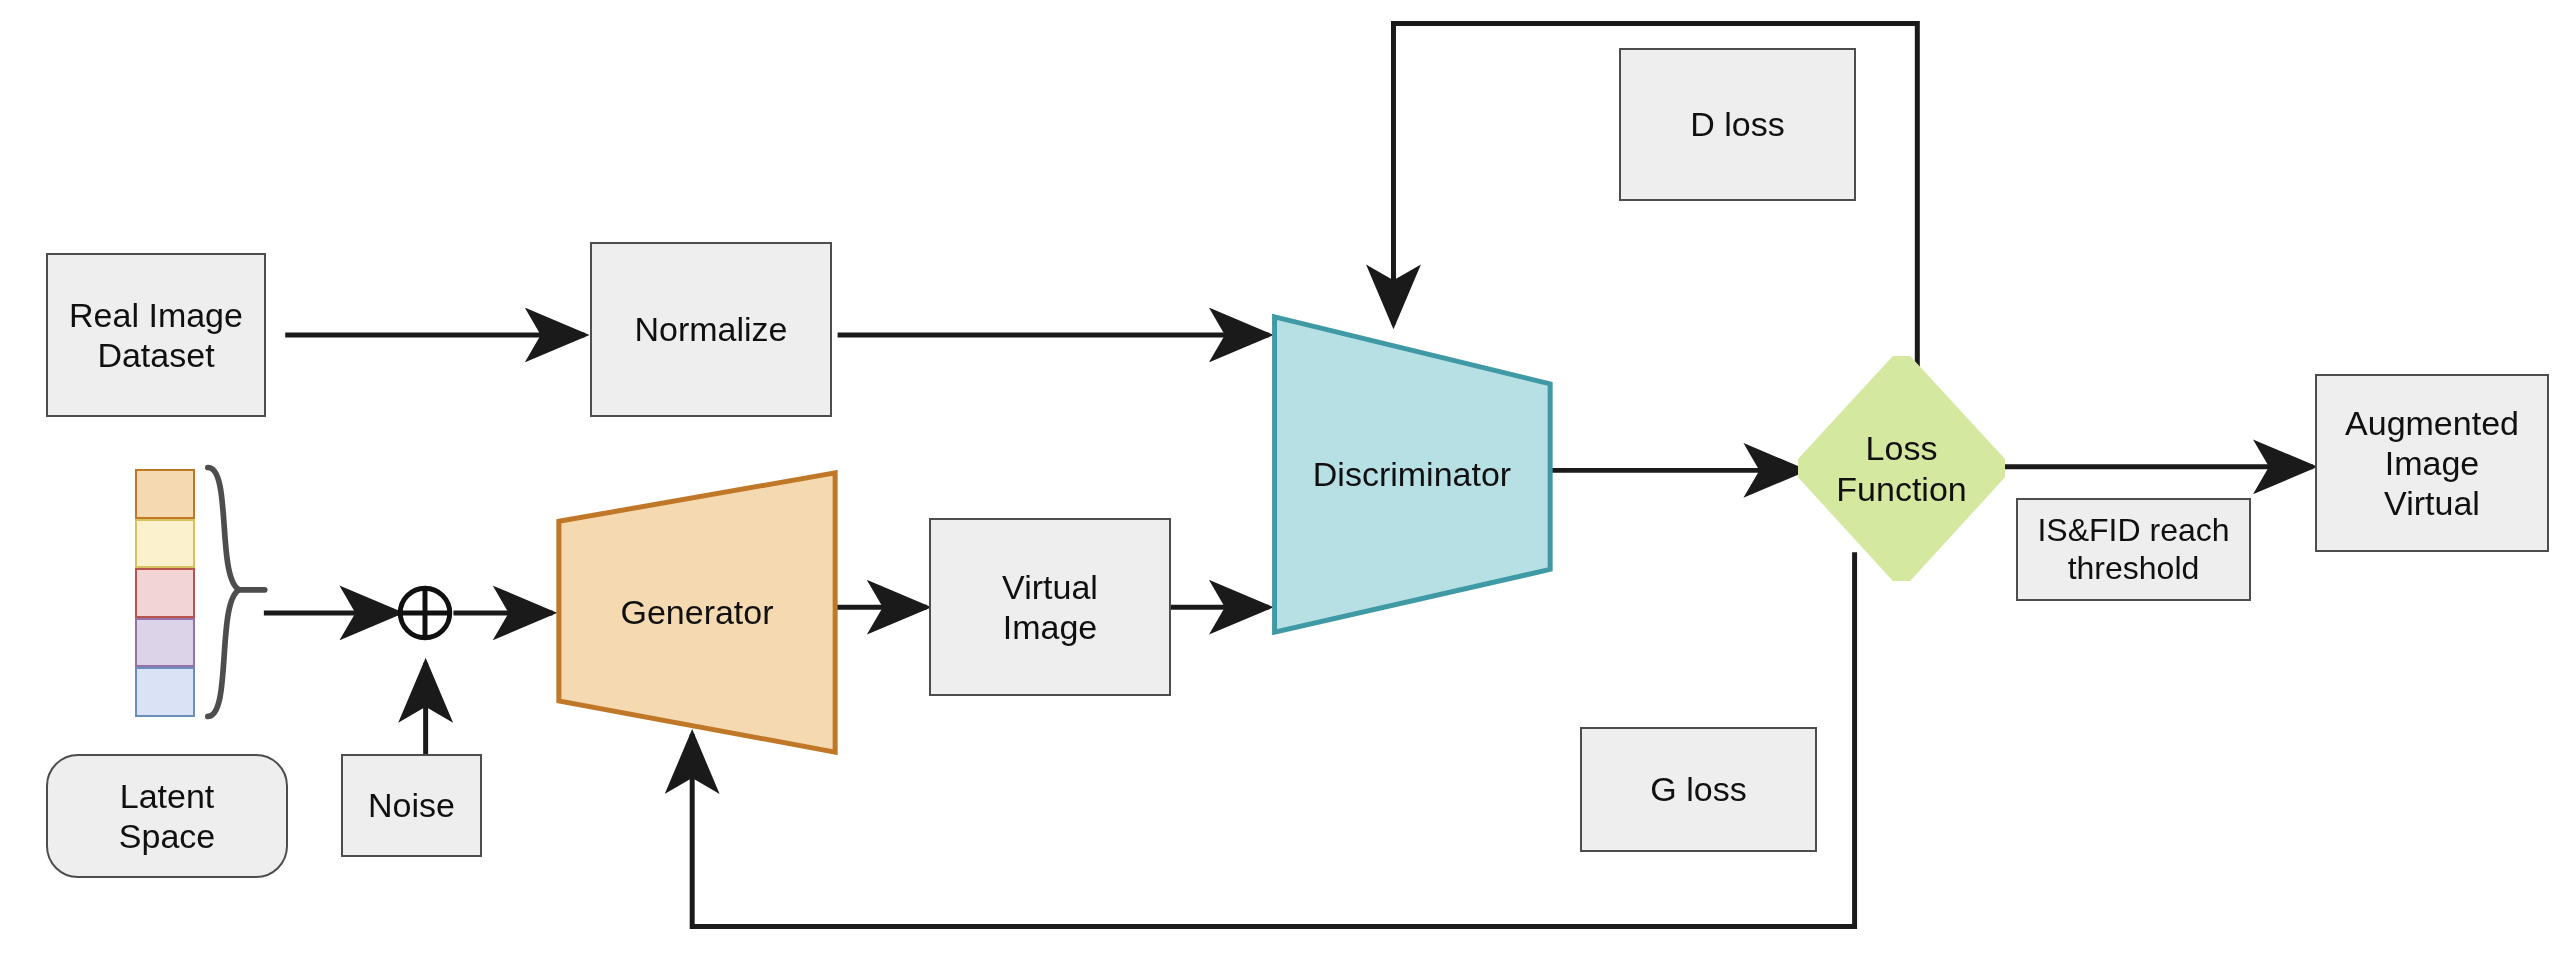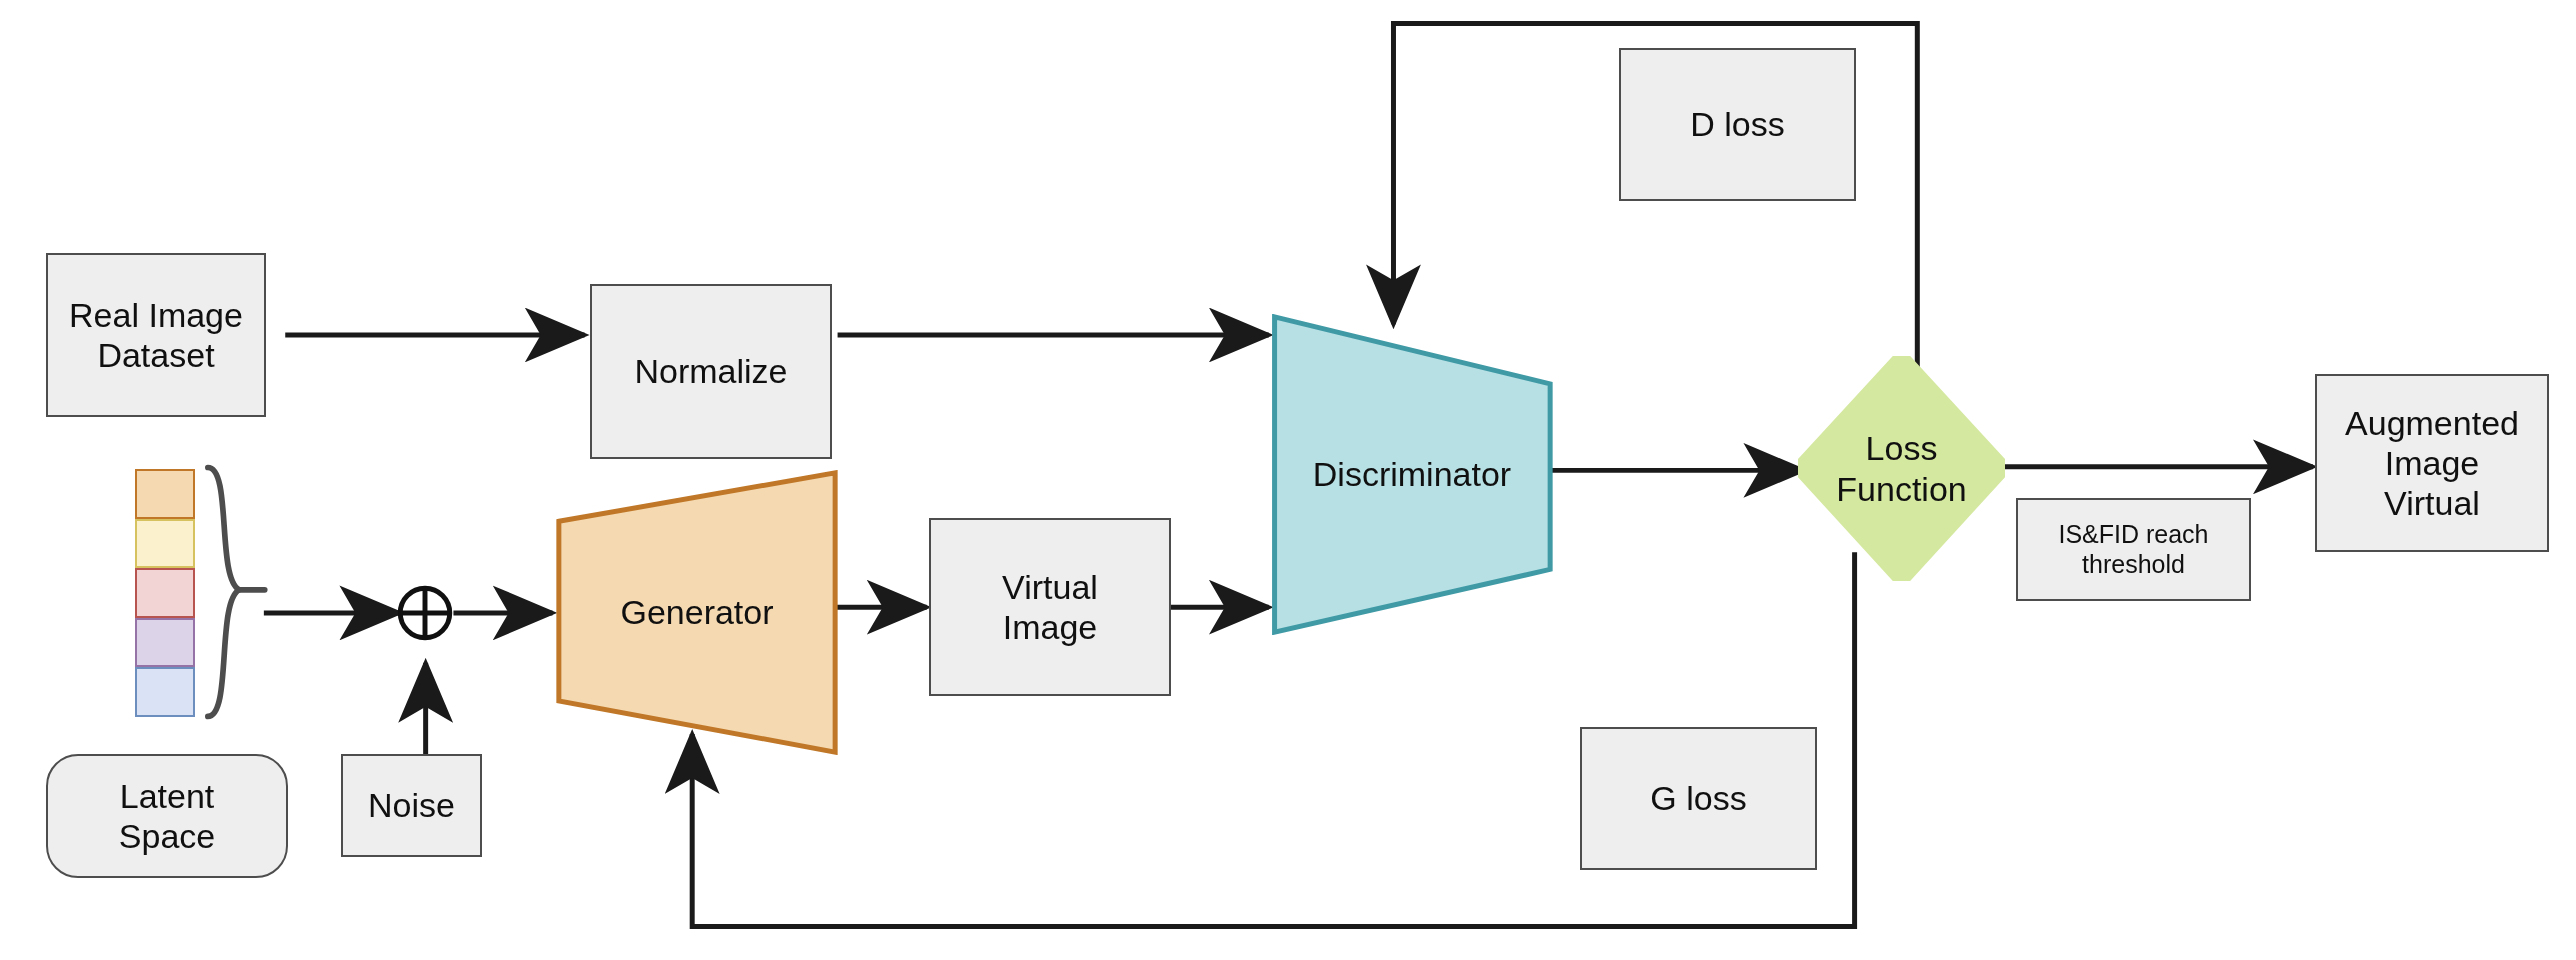--- a/index.html
+++ b/index.html
@@ -49,21 +49,21 @@
     z-index: 3;
     font-size: 34px;
   }
   .shapenode svg.shapebg {
     position: absolute;
     left: 0; top: 0;
     width: 100%; height: 100%;
     z-index: 1;
   }
   .small-label {
-    font-size: 25px;
+    font-size: 32px;
   }
   .latent-stack {
     position: absolute;
     display: flex;
     flex-direction: column;
   }
   .latent-cell {
     box-sizing: border-box;
     width: 100%;
   }
@@ -126,21 +126,21 @@
     <g>
       <path d="M2805,655 L3245,655" stroke="#1a1a1a" stroke-width="7" fill="none" marker-end="url(#arrow)"></path>
     </g>
   </svg>
 
   <div class="node boxnode" style="left:46px; top:253px; width:220px; height:164px;">
     <span style="white-space:pre-line;">Real Image
 Dataset</span>
   </div>
 
-  <div class="node boxnode" style="left:590px; top:242px; width:242px; height:175px;margin-top:42px;">
+  <div class="node boxnode" style="left:590px; top:242px; width:242px; height:175px;">
     <span style="white-space:pre-line;">Normalize</span>
   </div>
 
   <div class="latent-stack" style="left:135px; top:469px; width:60px; height:248px;">
     <div class="latent-cell" style="height:50px; background:#f5d9b0; border:2.9px solid #c07828;"></div>
     <div class="latent-cell" style="height:50px; background:#fbf2cd; border:2.9px solid #d6c35f;"></div>
     <div class="latent-cell" style="height:50px; background:#f3d4d4; border:2.9px solid #b85450;"></div>
     <div class="latent-cell" style="height:50px; background:#ddd3e8; border:2.9px solid #9673a6;"></div>
     <div class="latent-cell" style="height:50px; background:#dae3f5; border:2.9px solid #6c8ebf;"></div>
   </div>
@@ -182,21 +182,21 @@
     <span style="white-space:pre-line;">D loss</span>
   </div>
 
   <div class="node shapenode" style="left:1271px; top:314px; width:282px; height:321px;">
     <svg class="shapebg" viewBox="0 0 395 450" preserveAspectRatio="none">
       <polygon points="5,4 391,98 391,358 5,446" fill="#b7e0e4" stroke="#3f9aa6" stroke-width="7"></polygon>
     </svg>
     <span class="shapelabel">Discriminator</span>
   </div>
 
-  <div class="node boxnode" style="left:1580px; top:727px; width:237px; height:143px;">
+  <div class="node boxnode" style="left:1580px; top:727px; width:237px; height:125px;">
     <span style="white-space:pre-line;">G loss</span>
   </div>
 
   <div class="node shapenode" style="left:1798px; top:356px; width:207px; height:225px;">
     <svg class="shapebg" viewBox="0 0 290 315" preserveAspectRatio="none">
       <path d="M145,6 L284,157 L145,309 L6,157 Z" fill="#d5e8a0" stroke="#d5e8a0" stroke-width="26" stroke-linejoin="round"></path>
     </svg>
     <span class="shapelabel" style="white-space:pre-line;">Loss
 Function</span>
   </div>

